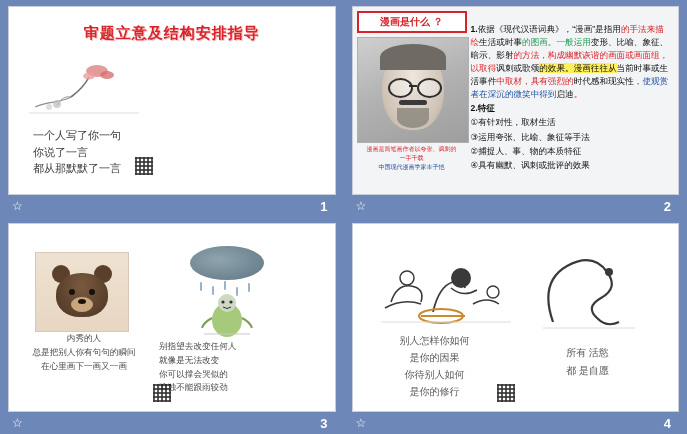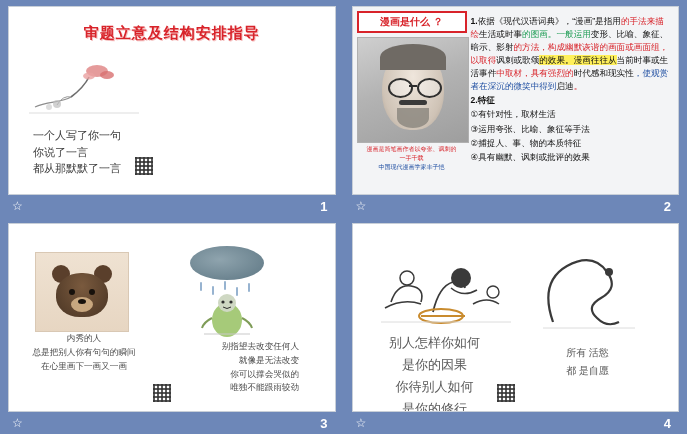--- a/index.html
+++ b/index.html
@@ -116,21 +116,21 @@
   }
   .beard{
     position:absolute;left:50%;top:70px;margin-left:-16px;width:32px;height:20px;
     border-radius:0 0 50% 50%;background:#8d8880;opacity:.85;
   }
   .s2-credit{
     color:#d8232a;font-size:6px;text-align:center;line-height:1.5;margin-top:2px;
   }
   .s2-credit .blue{color:#1f4ea1;}
   .s2-right{
-    flex:1 1 auto;padding:8px 6px 0 2px;box-sizing:border-box;
+    flex:1 1 auto;padding:16px 6px 0 2px;box-sizing:border-box;
     font-size:8.6px;line-height:1.52;color:#111;
     font-family:"Liberation Sans","DejaVu Sans",sans-serif;
   }
   .s2-right p{margin:0 0 1px 0;}
   .hl-green{color:#1f9d55;}
   .hl-blue{color:#1f4ea1;}
   .hl-red{color:#d8232a;}
   .hl-ylw{background:#fff05a;color:#111;}
   .bold{font-weight:bold;}
   
@@ -165,28 +165,28 @@
   }
   .s3-img2{
     position:absolute;left:175px;top:22px;width:86px;height:92px;
   }
   .cloud{
     position:absolute;left:6px;top:0;width:74px;height:34px;border-radius:50%;
     background:radial-gradient(ellipse at 40% 40%,#8fa4ae,#5d7683);
   }
   .rain{position:absolute;width:2px;height:9px;background:#7da0c4;border-radius:1px;opacity:.8;}
   .s3-cap2{
-    position:absolute;left:150px;top:116px;width:140px;text-align:right;
+    position:absolute;left:150px;top:116px;width:140px;text-align:left;
     font-size:8.6px;line-height:1.6;color:#4a4a4a;
     font-family:"Liberation Serif","DejaVu Serif",serif;
   }
   
   .s4-cap-left{
     position:absolute;left:22px;top:108px;width:120px;text-align:center;
-    font-size:13px;line-height:1.7;color:#5a5a5a;
+    font-size:10px;line-height:1.7;color:#5a5a5a;
     font-family:"Liberation Serif","DejaVu Serif",serif;
   }
   .s4-cap-right{
     position:absolute;left:170px;top:120px;width:130px;text-align:center;
     font-size:10px;line-height:1.8;color:#5a5a5a;
     font-family:"Liberation Serif","DejaVu Serif",serif;
   }
   svg{display:block;}
 </style>
 </head>

